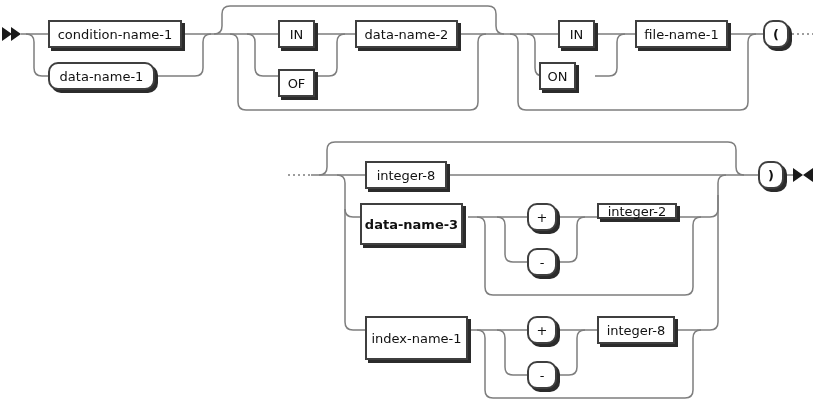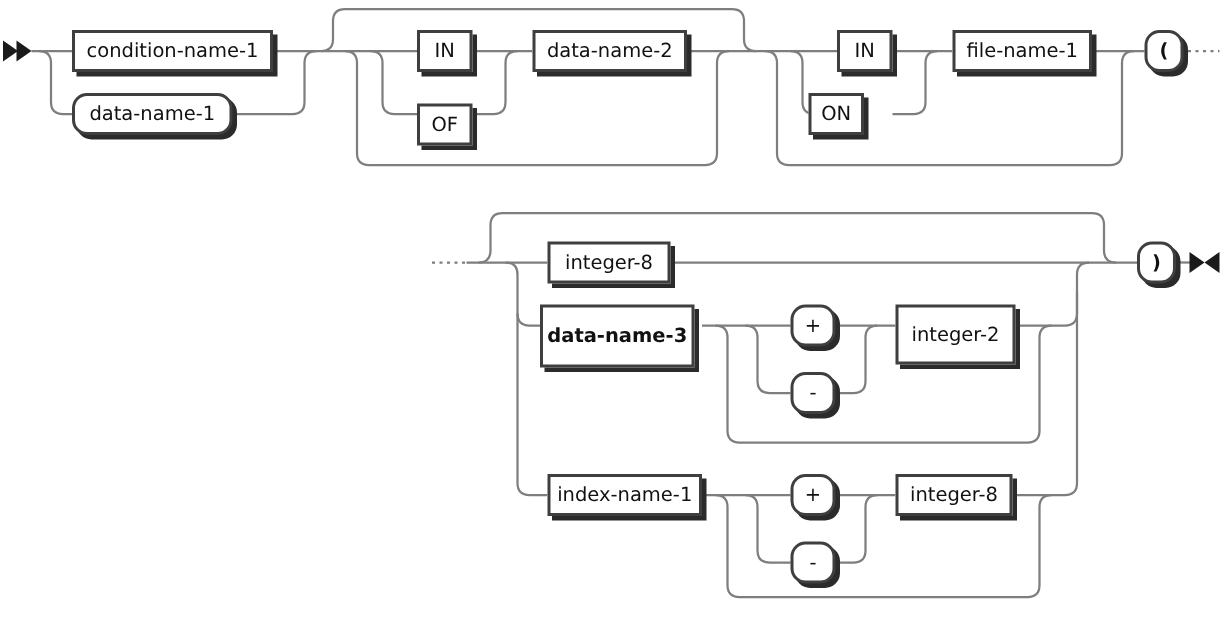--- a/index.html
+++ b/index.html
@@ -92,20 +92,20 @@
   <div class="node" style="left:355px; top:20px; width:103px; height:28px;">data-name-2</div>
   <div class="node" style="left:558px; top:20px; width:37px; height:28px;">IN</div>
   <div class="node" style="left:539px; top:62px; width:37px; height:28px;">ON</div>
   <div class="node" style="left:635px; top:20px; width:93px; height:28px;">file-name-1</div>
   <div class="node pill paren" style="left:763px; top:20px; width:26px; height:28px;">(</div>
 
   <div class="node" style="left:365px; top:161px; width:82px; height:28px;">integer-8</div>
   <div class="node" style="left:360px; top:203px; width:103px; height:42px;font-weight:bold;">data-name-3</div>
   <div class="node pill" style="left:527px; top:203px; width:30px; height:28px;">+</div>
   <div class="node pill" style="left:527px; top:248px; width:30px; height:28px;">-</div>
-  <div class="node" style="left:597px; top:203px; width:80px; height:40px;">integer-2</div>
-  <div class="node" style="left:365px; top:316px; width:103px; height:28px;">index-name-1</div>
+  <div class="node" style="left:597px; top:203px; width:80px; height:16px;">integer-2</div>
+  <div class="node" style="left:365px; top:316px; width:103px; height:44px;">index-name-1</div>
   <div class="node pill" style="left:527px; top:316px; width:30px; height:28px;">+</div>
   <div class="node pill" style="left:527px; top:361px; width:30px; height:28px;">-</div>
   <div class="node" style="left:597px; top:316px; width:78px; height:28px;">integer-8</div>
   <div class="node pill paren" style="left:758px; top:161px; width:26px; height:28px;">)</div>
 
 </div>
 
 </body></html>

